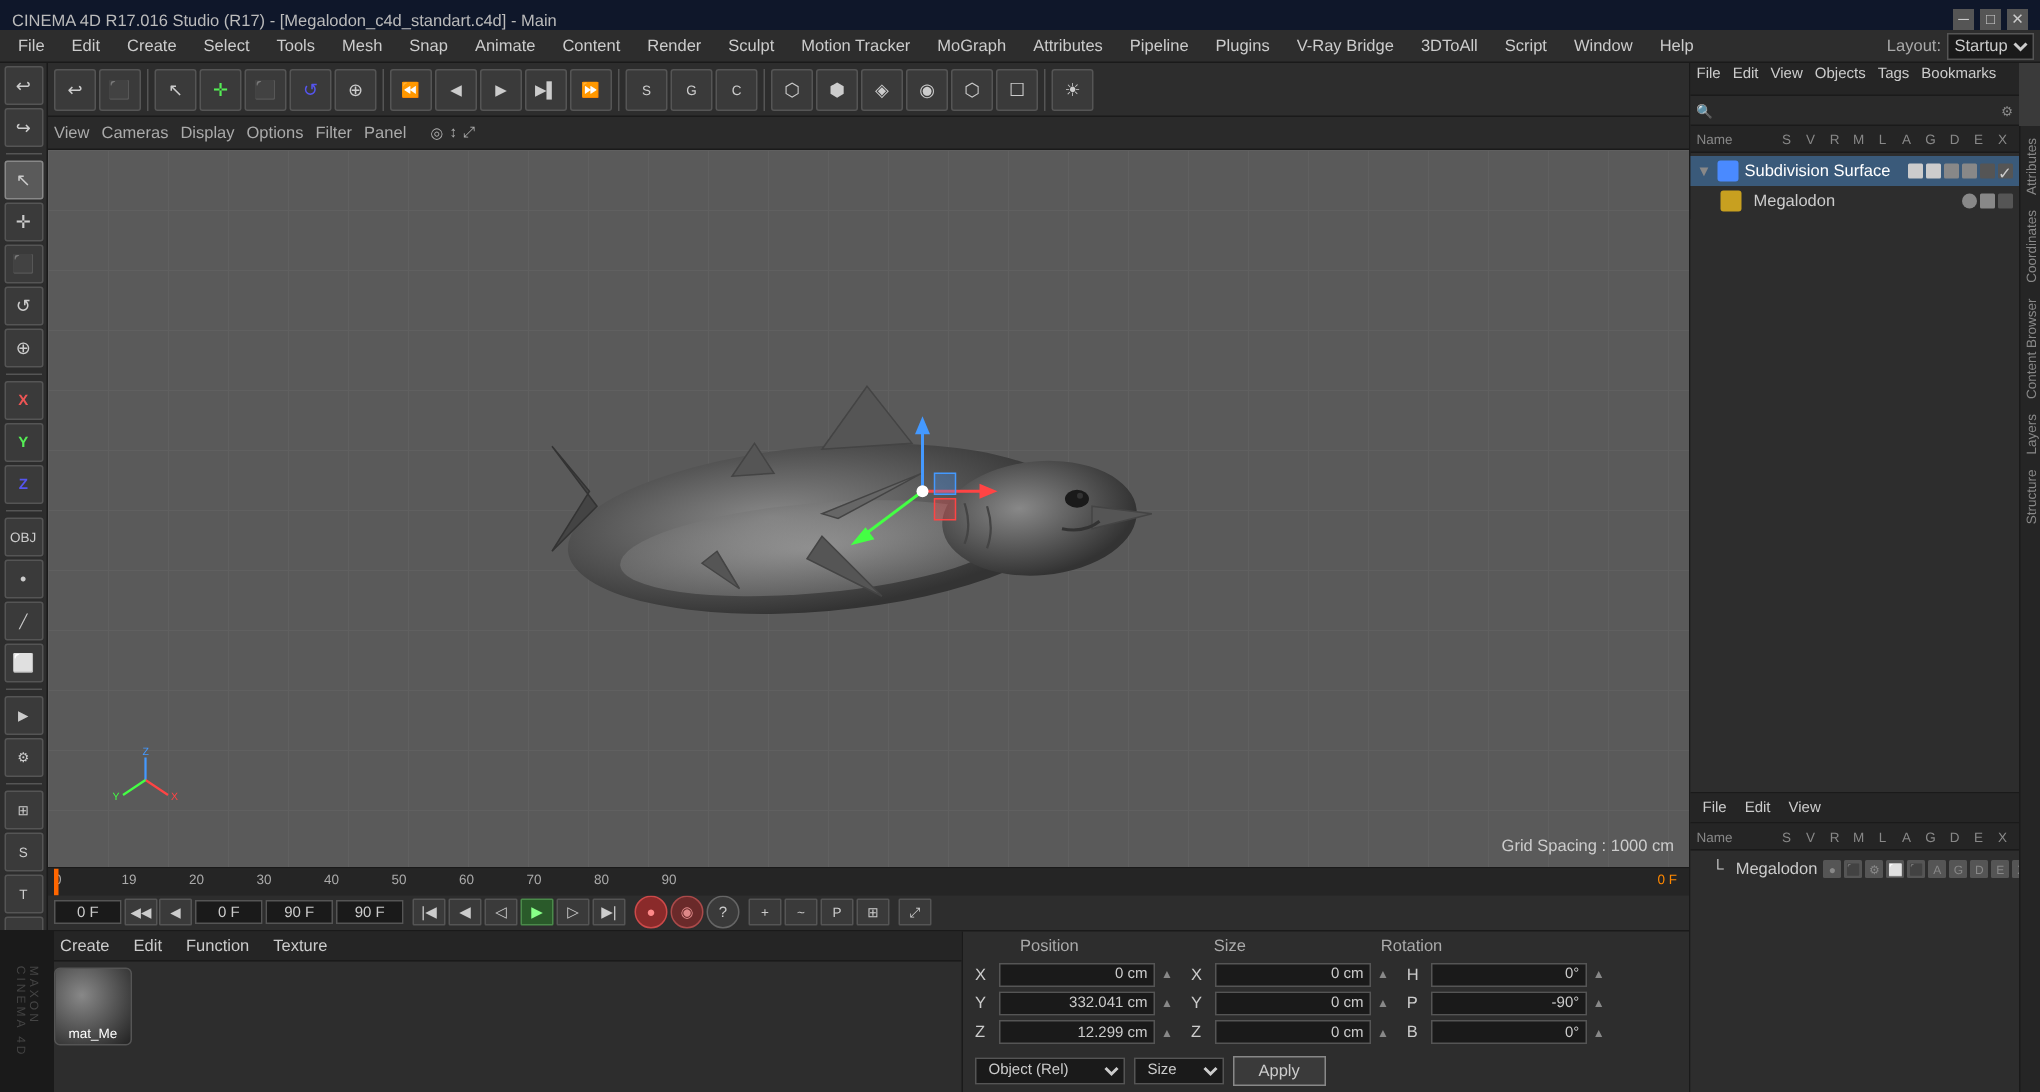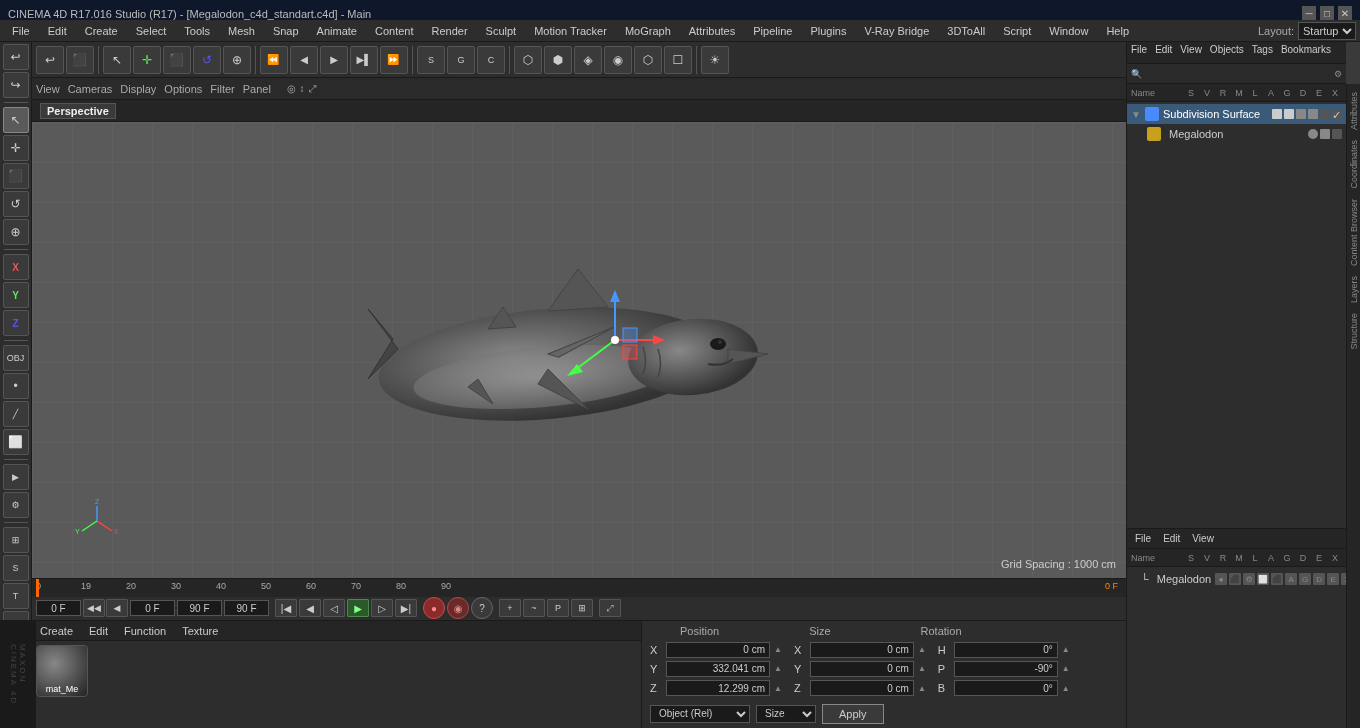--- a/index.html
+++ b/index.html
@@ -232,24 +232,20 @@
         <span>Display</span>
         <span>Options</span>
         <span>Filter</span>
         <span>Panel</span>
         <span style="margin-left:8px; display:flex; gap:4px;">
           <span style="font-size:10px;">◎</span>
           <span style="font-size:10px;">↕</span>
           <span style="font-size:10px;">⤢</span>
         </span>
       </div>
-      <div style="display:flex; height:22px; background:#252525; align-items:center; padding:0 8px; border-bottom:1px solid #1a1a1a;">
-        <div class="grid-bg" style="position:absolute;opacity:0;"></div>
-        <span style="font-size:11px; color:#eee; font-weight:bold; padding:1px 6px; background:#3a3a3a; border:1px solid #555;">Perspective</span>
-      </div>
       <div id="viewport">
 
         <div class="grid-bg"></div>
 
         <div id="shark-container">
           <svg width="420" height="280" viewBox="0 0 420 280" xmlns="http://www.w3.org/2000/svg">
 
             <defs>
               <radialGradient id="sharkGrad" cx="40%" cy="40%" r="60%">
                 <stop offset="0%" stop-color="#888"></stop>

